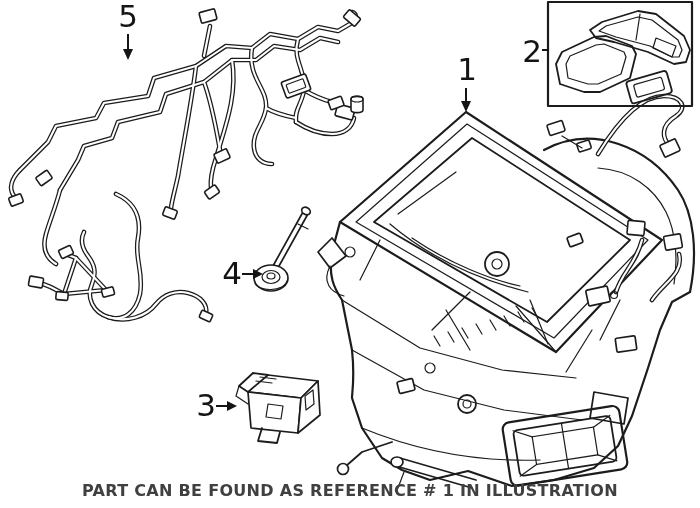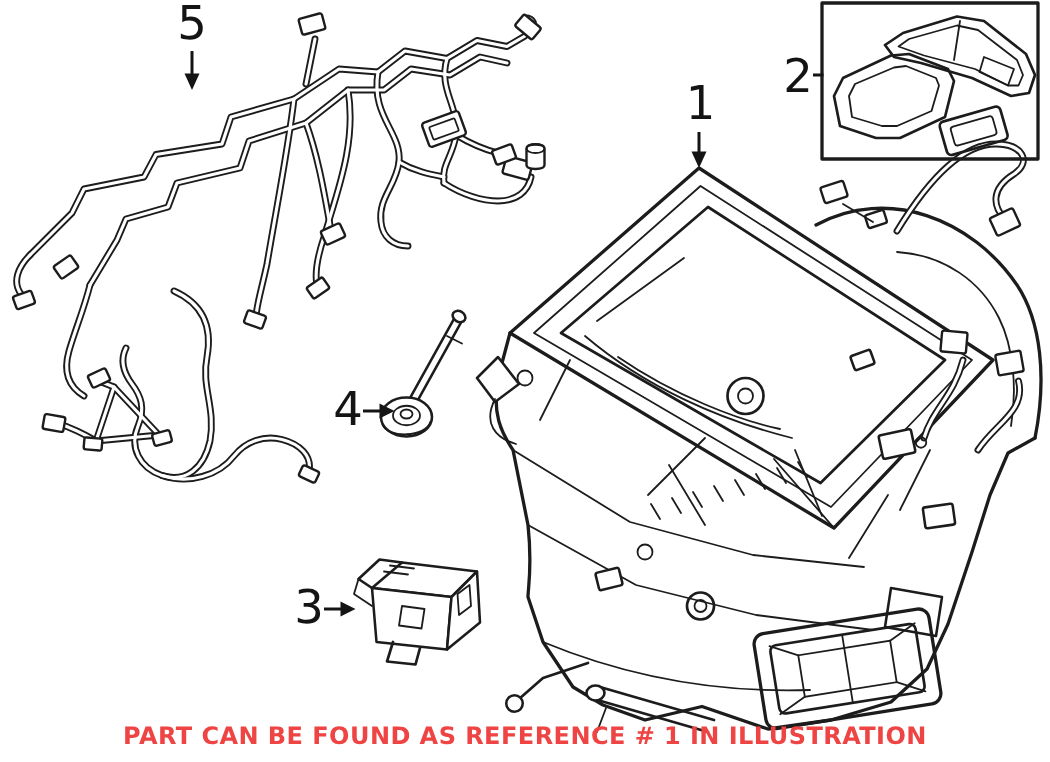--- a/index.html
+++ b/index.html
@@ -8,21 +8,21 @@
     background:#ffffff;
     font-family:"DejaVu Sans","Liberation Sans",sans-serif;
   }
   #art{position:absolute;left:0;top:0;}
   .callout{
     position:absolute;font-size:31px;line-height:1;color:#141414;
     text-align:center;width:30px;
   }
   .note{
     position:absolute;left:0;right:0;top:481px;text-align:center;
-    font-weight:bold;font-size:16px;letter-spacing:.3px;color:#ef4444;
+    font-weight:bold;font-size:16px;letter-spacing:.3px;color:#404040;
   }
   
   .ln{fill:none;stroke:#1c1c1c;stroke-width:1.8;stroke-linecap:round;stroke-linejoin:round;}
   .ln2{fill:none;stroke:#1c1c1c;stroke-width:1.2;stroke-linecap:round;stroke-linejoin:round;}
   .lnb{fill:none;stroke:#1c1c1c;stroke-width:2.2;stroke-linecap:round;stroke-linejoin:round;}
   .tube{fill:none;stroke:#1c1c1c;stroke-width:4.6;stroke-linecap:round;stroke-linejoin:round;}
   .tin{fill:none;stroke:#ffffff;stroke-width:2.1;stroke-linecap:round;stroke-linejoin:round;}
   .conn{fill:#ffffff;stroke:#1c1c1c;stroke-width:1.6;stroke-linejoin:round;}
   .wfill{fill:#ffffff;stroke:#1c1c1c;stroke-width:1.7;stroke-linejoin:round;}
   .head{fill:#141414;stroke:none;}

